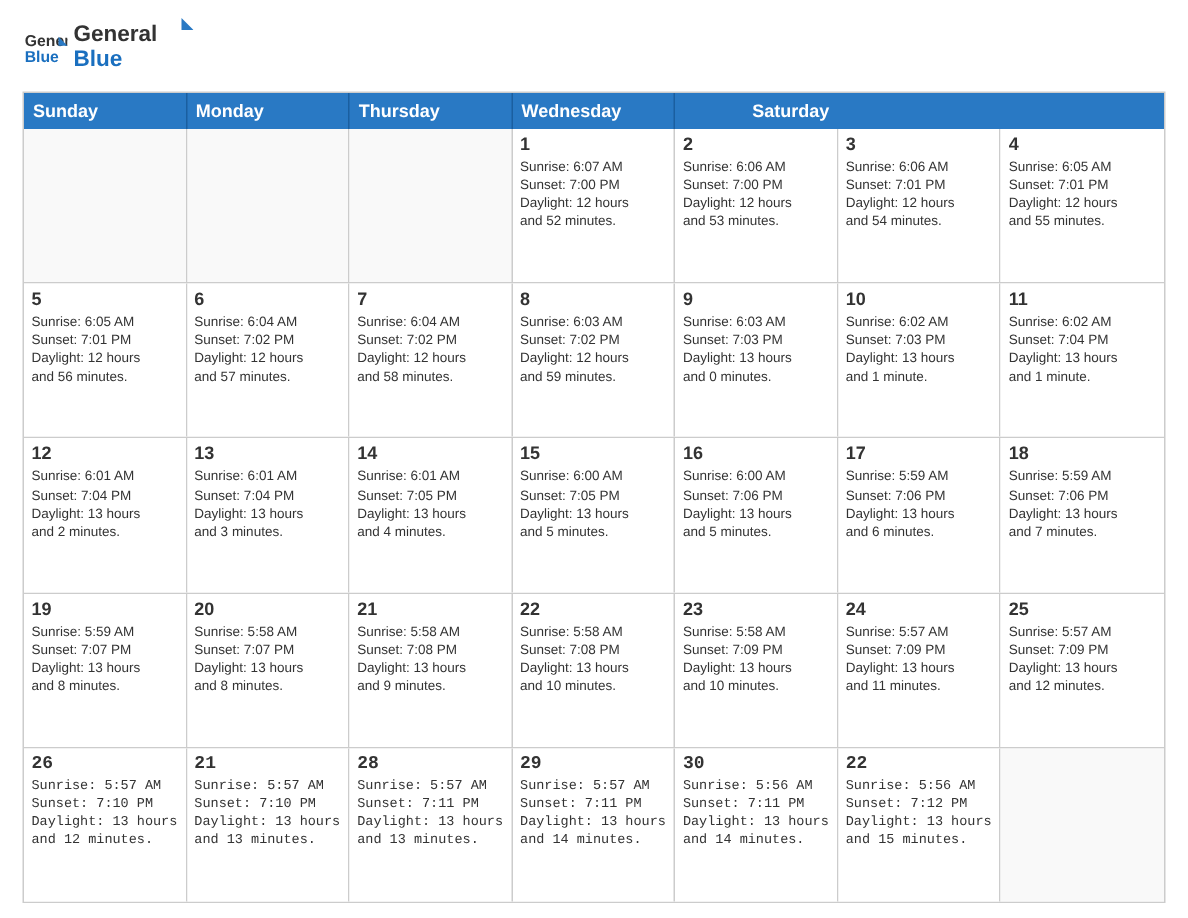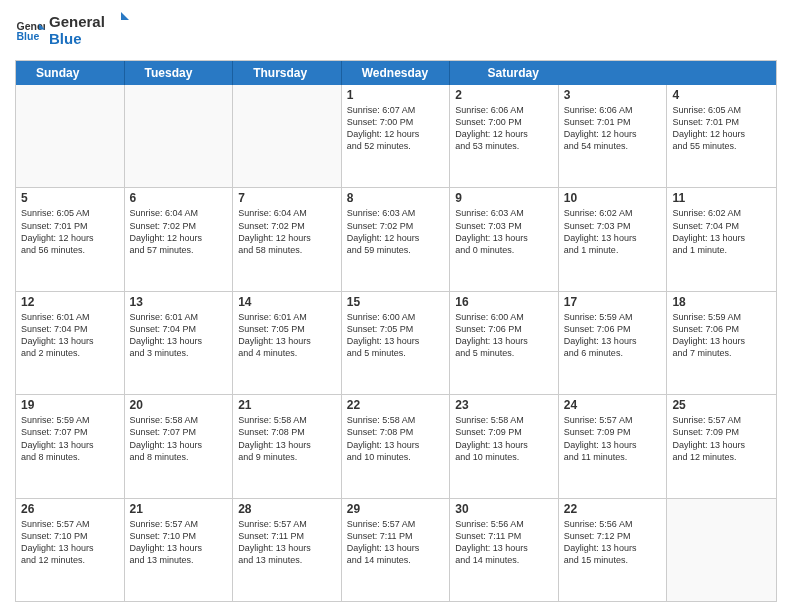--- a/index.html
+++ b/index.html
@@ -52,37 +52,37 @@
     }
     .cal-header-row {
       display: grid;
       grid-template-columns: repeat(7, 1fr);
       background: #2979c4;
     }
     .cal-header-cell {
       color: #fff;
       font-size: 12px;
       font-weight: bold;
-      padding: 5px 20px;
+      padding: 5px 6px;
       border-right: 1px solid #1a5fa0;
       text-align: left;
     }
     .cal-header-cell:last-child { border-right: none; text-align: right; }
     .cal-body {
       display: flex;
       flex-direction: column;
       flex: 1;
     }
     .cal-row {
       display: grid;
       grid-template-columns: repeat(7, 1fr);
       flex: 1;
       border-bottom: 1px solid #ccc;
     }
-    .cal-row:last-child { border-bottom: none; }
+    .cal-row:last-child { border-bottom: none; font-family: Liberation Mono, monospace; }
     .cal-cell {
       border-right: 1px solid #ccc;
       padding: 3px 5px;
       font-size: 9.5px;
       color: #333;
       vertical-align: top;
       min-height: 80px;
       background: #fff;
     }
     .cal-cell:last-child { border-right: none; }
@@ -119,21 +119,21 @@
     </div>
     <div class="title-block">
       <div class="main-title"></div>
       <div class="subtitle"></div>
     </div>
   </div>
 
   <div class="calendar">
     <div class="cal-header-row">
     <div class="cal-header-cell">Sunday</div>
-        <div class="cal-header-cell">Tuesday</div>
+        <div class="cal-header-cell">Monday</div>
         <div class="cal-header-cell">Thursday</div>
         <div class="cal-header-cell">Wednesday</div>
         <div class="cal-header-cell">Saturday</div>
       </div>
     <div class="cal-body">
     <div class="cal-row">
           <div class="cal-cell empty"></div>
           <div class="cal-cell empty"></div>
           <div class="cal-cell empty"></div>
           <div class="cal-cell">

